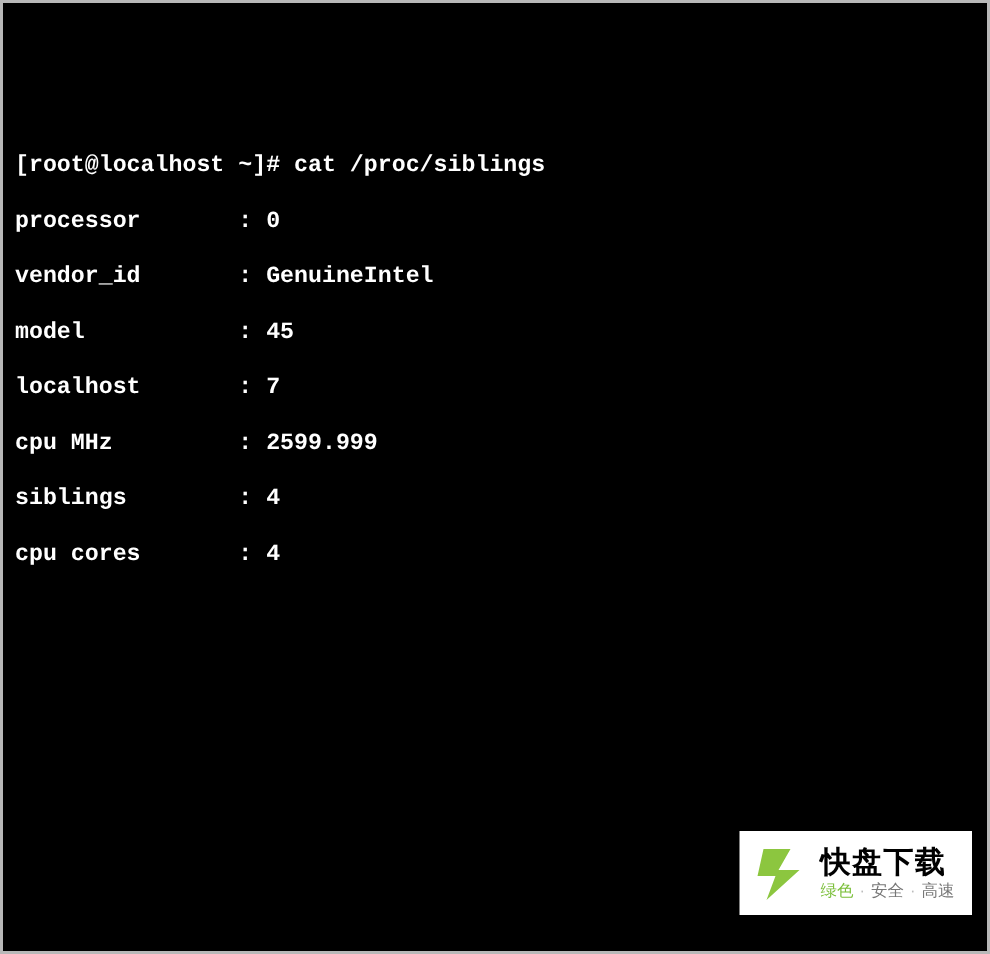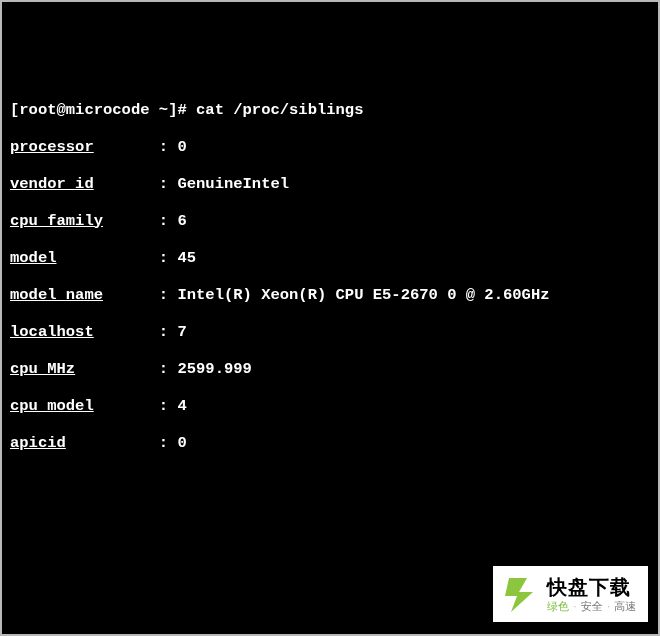--- a/index.html
+++ b/index.html
@@ -14,26 +14,26 @@
     padding: 6px 8px;
     position: relative;
     white-space: pre;
     border: 2px solid #b8b8b8;
   }
   .terminal {
     white-space: pre;
   }
   .prompt-line { }
   .row { }
-  .key { display: inline-block; width: 16ch; text-decoration: underline; }
+  .key { display: inline-block; width: 16ch; }
   .val { }
   .watermark {
     position: absolute;
     right: 10px;
-    bottom: 12px;
+    bottom: 24px;
     width: 155px;
     height: 56px;
     background: #fff;
     display: flex;
     align-items: center;
     z-index: 5;
     font-family: "Microsoft YaHei", Arial, sans-serif;
     font-weight: normal;
     white-space: normal;
   }
@@ -68,30 +68,28 @@
   }
   .wm-sub span.green { color: #7bbf3a; }
   .wm-sub span.dot { color: #bbb; margin: 0 1px; }
 </style>
 </head>
 <body>
 
 
 
 <div class="terminal">
-<div class="prompt-line"><span>[root@microcode ~]# </span><span>cat /proc/siblings</span></div>
+<div class="prompt-line"><span>[root@localhost ~]# </span><span>cat /proc/siblings</span></div>
 <div class="row"><span class="key">processor</span>: <span class="val">0</span></div>
 <div class="row"><span class="key">vendor_id</span>: <span class="val">GenuineIntel</span></div>
-<div class="row"><span class="key">cpu family</span>: <span class="val">6</span></div>
 <div class="row"><span class="key">model</span>: <span class="val">45</span></div>
-<div class="row"><span class="key">model name</span>: <span class="val">Intel(R) Xeon(R) CPU E5-2670 0 @ 2.60GHz</span></div>
 <div class="row"><span class="key">localhost</span>: <span class="val">7</span></div>
 <div class="row"><span class="key">cpu MHz</span>: <span class="val">2599.999</span></div>
-<div class="row"><span class="key">cpu model</span>: <span class="val">4</span></div>
-<div class="row"><span class="key">apicid</span>: <span class="val">0</span></div>
+<div class="row"><span class="key">siblings</span>: <span class="val">4</span></div>
+<div class="row"><span class="key">cpu cores</span>: <span class="val">4</span></div>
 
 
 
 
 
 
 
 
 
 

